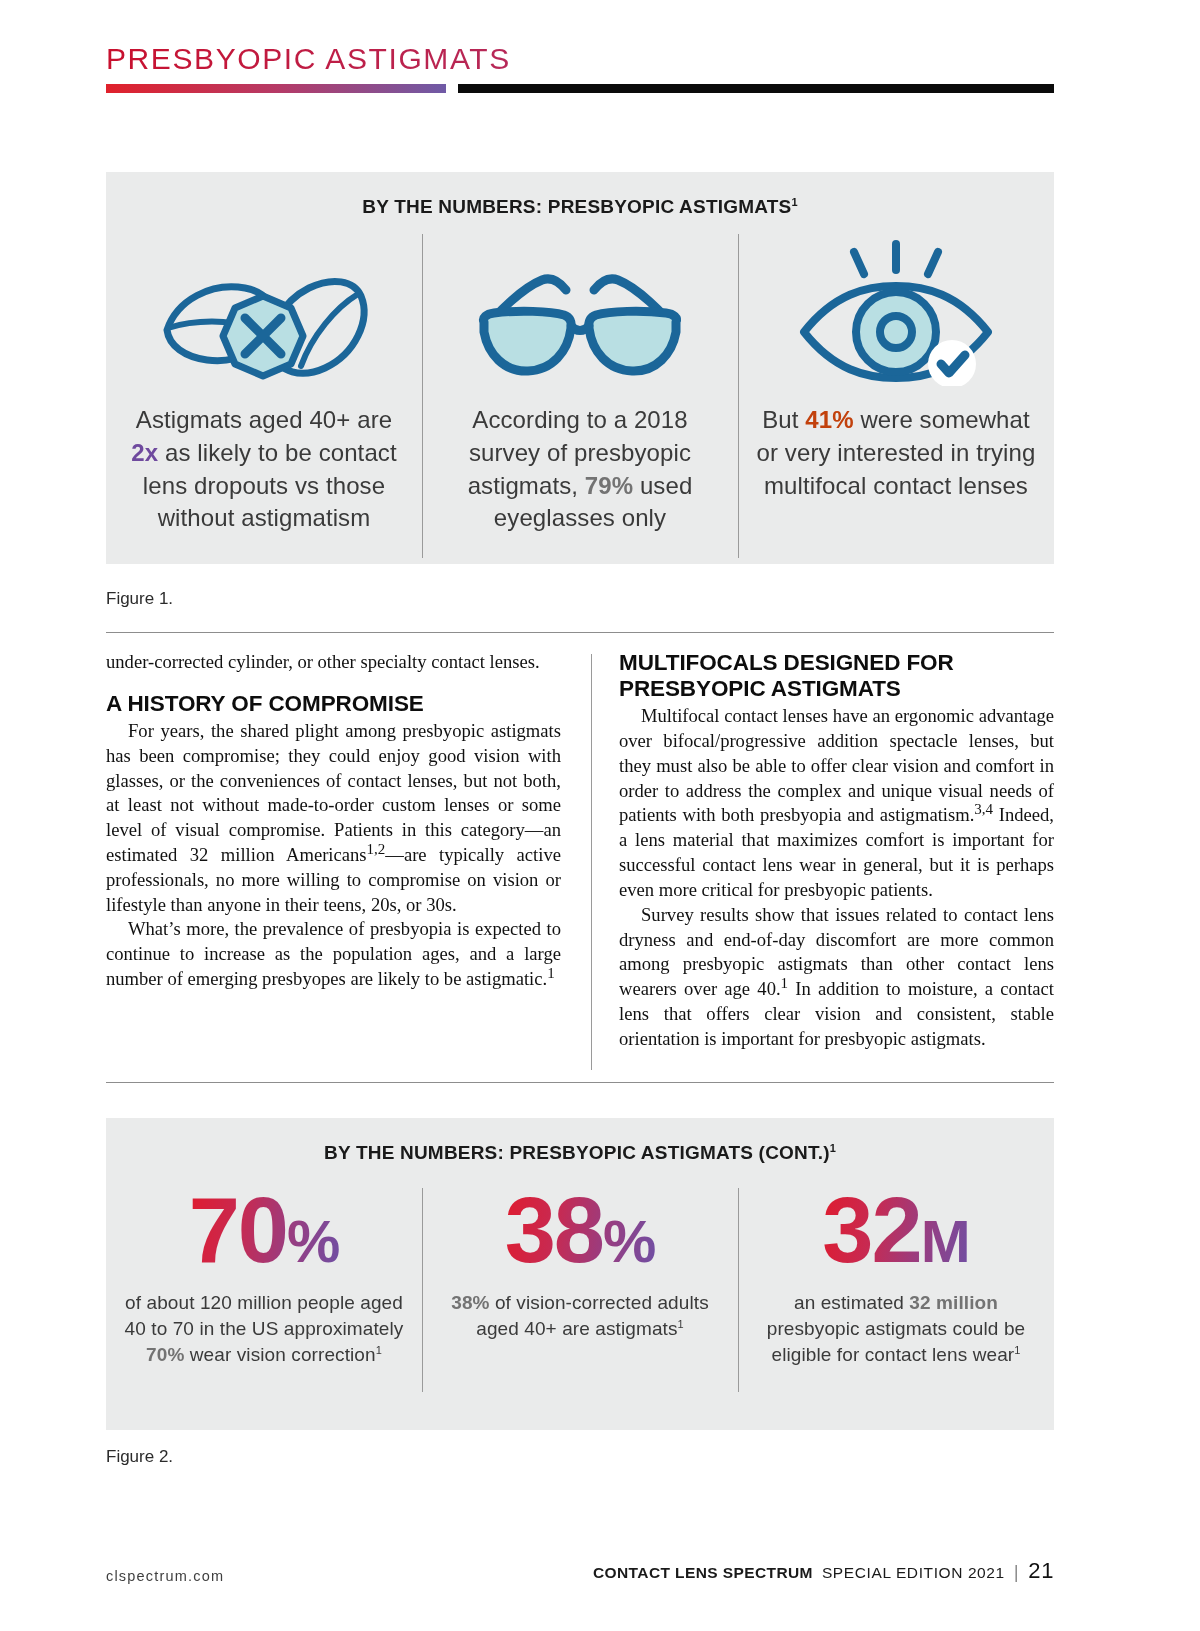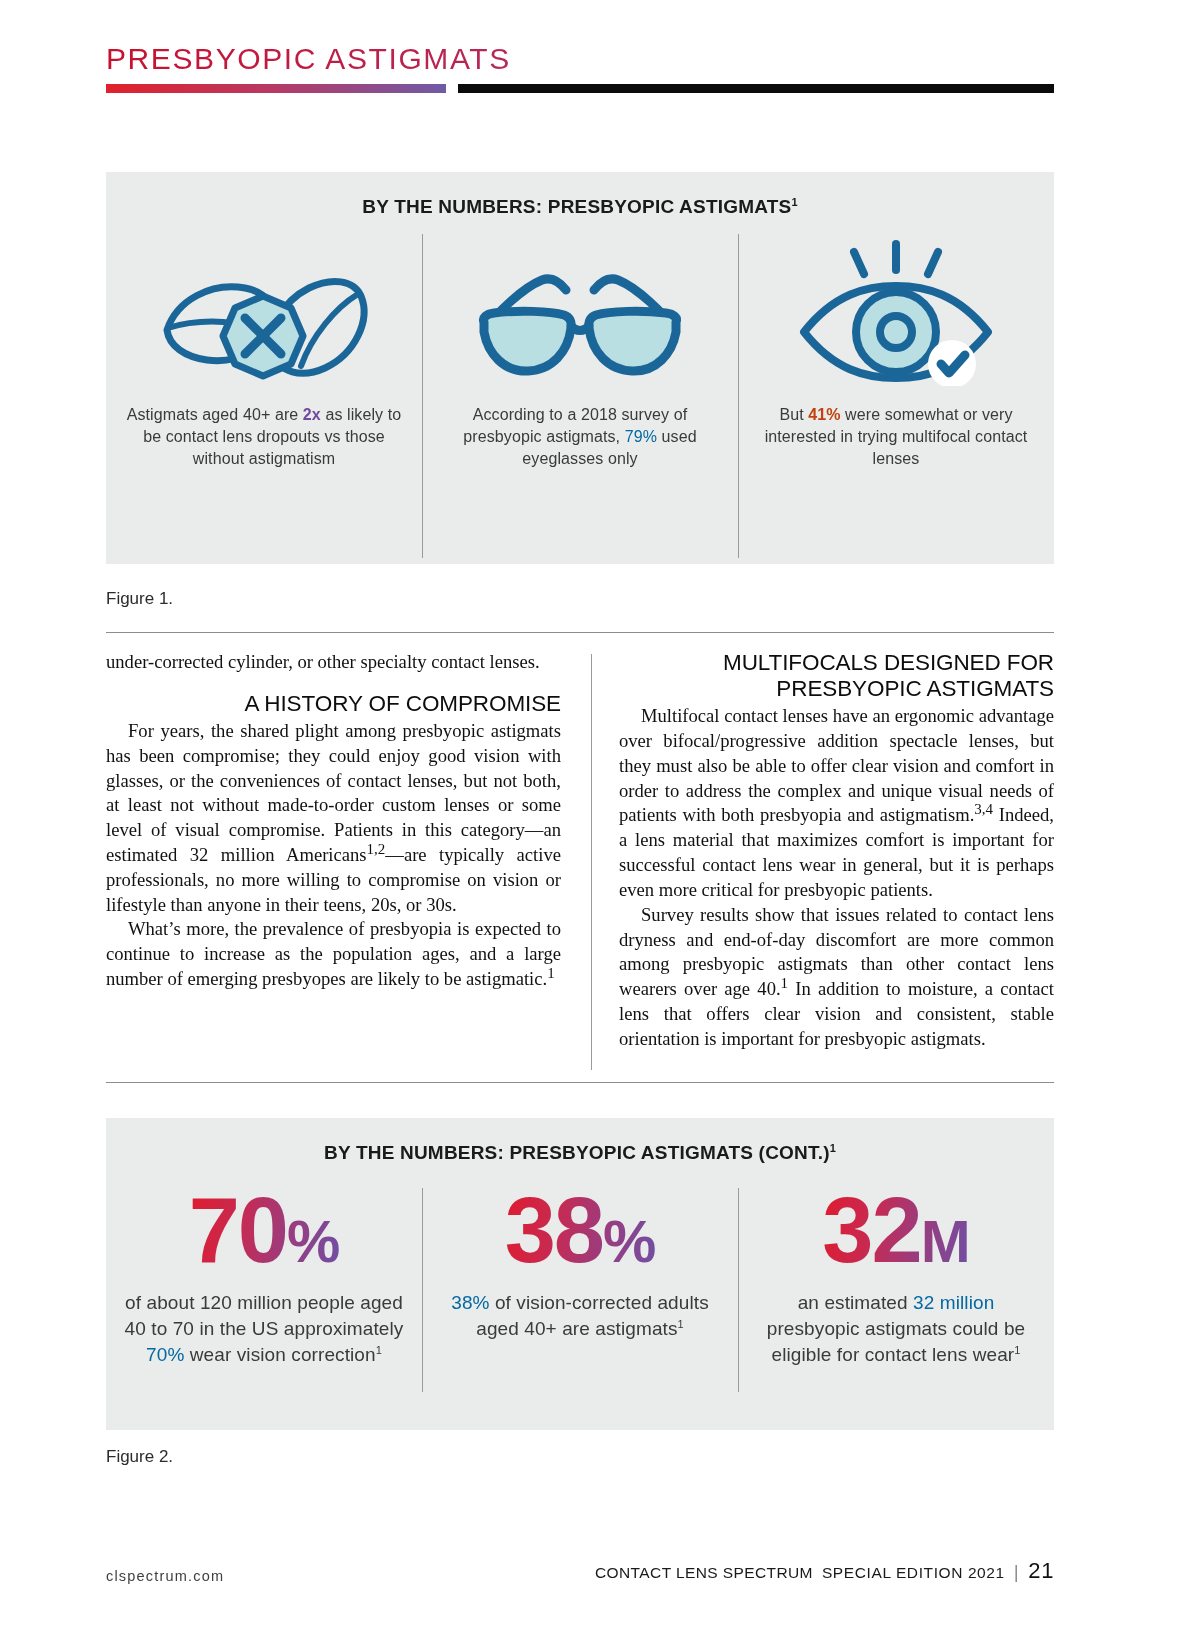--- a/index.html
+++ b/index.html
@@ -110,29 +110,29 @@
 
   .icon-wrap {
     height: 158px;
     display: flex;
     align-items: flex-end;
     justify-content: center;
   }
 
   .stat-caption {
     font-family: "Liberation Sans", sans-serif;
-    font-size: 16px;
+    font-size: 24px;
     line-height: 1.36;
     color: #3a3a3a;
     text-align: center;
     margin-top: 18px;
     letter-spacing: 0.1px;
   }
   .hl-purple { color: #6f4a9e; font-weight: bold; }
-  .hl-magenta { color: #0369a1; font-weight: normal; margin-top: 12px; }
+  .hl-magenta { color: #737373; font-weight: bold; margin-top: 12px; }
   .hl-red { color: #c2410c; font-weight: bold; }
   .stat-caption sup { font-size: 11px; vertical-align: super; }
 
   
   .bignum {
     font-family: "Liberation Sans", sans-serif;
     font-weight: bold;
     font-size: 92px;
     line-height: 1;
     letter-spacing: -2px;
@@ -180,27 +180,27 @@
     content: "";
     position: absolute;
     left: -8px; top: 4px; bottom: 0;
     width: 1px;
     background: #9a9a9a;
   }
   .bcol p { margin: 0; text-indent: 22px; }
   .bcol p.noindent { text-indent: 0; }
   .bcol h2 {
     font-family: "Liberation Sans", sans-serif;
-    font-weight: normal;
+    font-weight: bold;
     font-size: 22.5px;
     line-height: 1.16;
     letter-spacing: -0.1px;
     color: #0d0d0d;
     margin: 16px 0 2px 0;
-    text-align: right;
+    text-align: left;
   }
   .bcol.right h2 { margin-top: 0; }
   .bcol sup { font-size: 15px; vertical-align: super; line-height: 0; }
 
   
   .figcap {
     position: absolute;
     left: 106px;
     font-family: "Liberation Sans", sans-serif;
     font-size: 17px;
@@ -226,21 +226,21 @@
     color: #3f3f3f;
   }
   .footer-right {
     font-size: 15.5px;
     letter-spacing: 0.6px;
     color: #1a1a1a;
     display: flex;
     align-items: baseline;
     gap: 9px;
   }
-  .footer-right .brand { font-weight: normal; letter-spacing: 0.4px; }
+  .footer-right .brand { font-weight: bold; letter-spacing: 0.4px; }
   .footer-right .sep { color: #8d8d8d; font-weight: 300; font-size: 19px; }
   .footer-right .pageno { font-size: 22px; font-weight: 400; color: #111; }
 </style>
 </head>
 <body>
 
 <div class="page">
 
   <div class="runhead">
     <div class="runhead-title">PRESBYOPIC ASTIGMATS</div>

